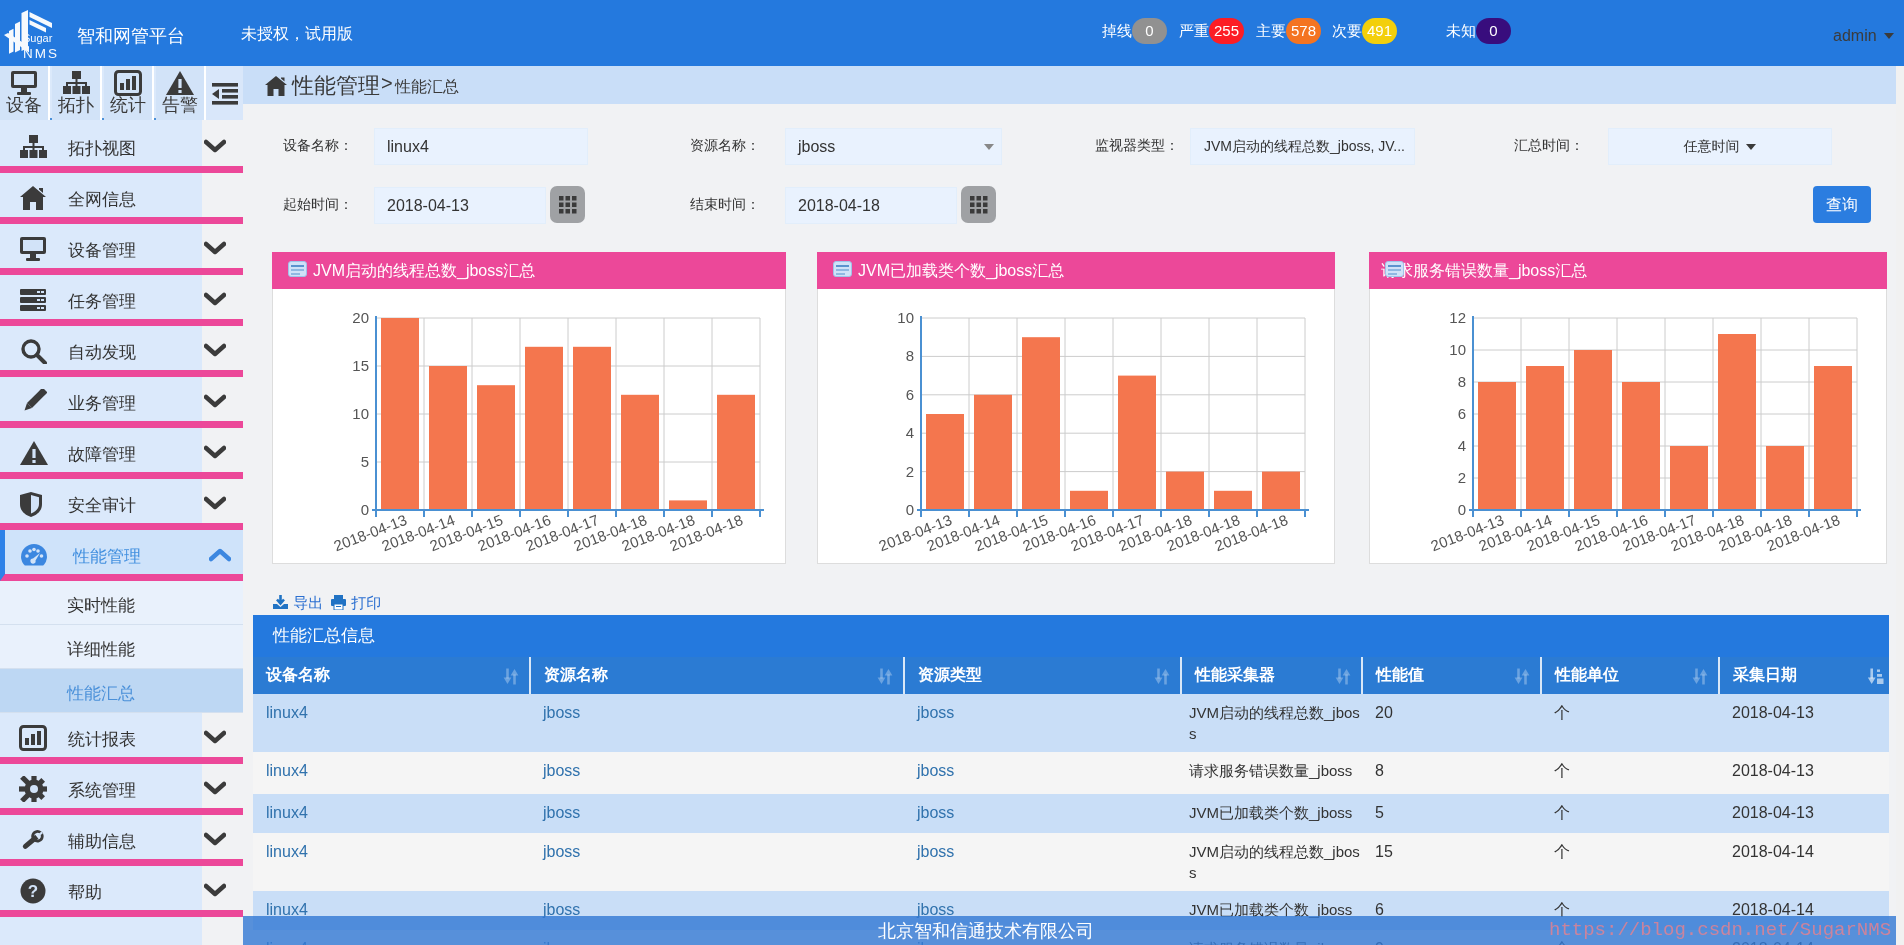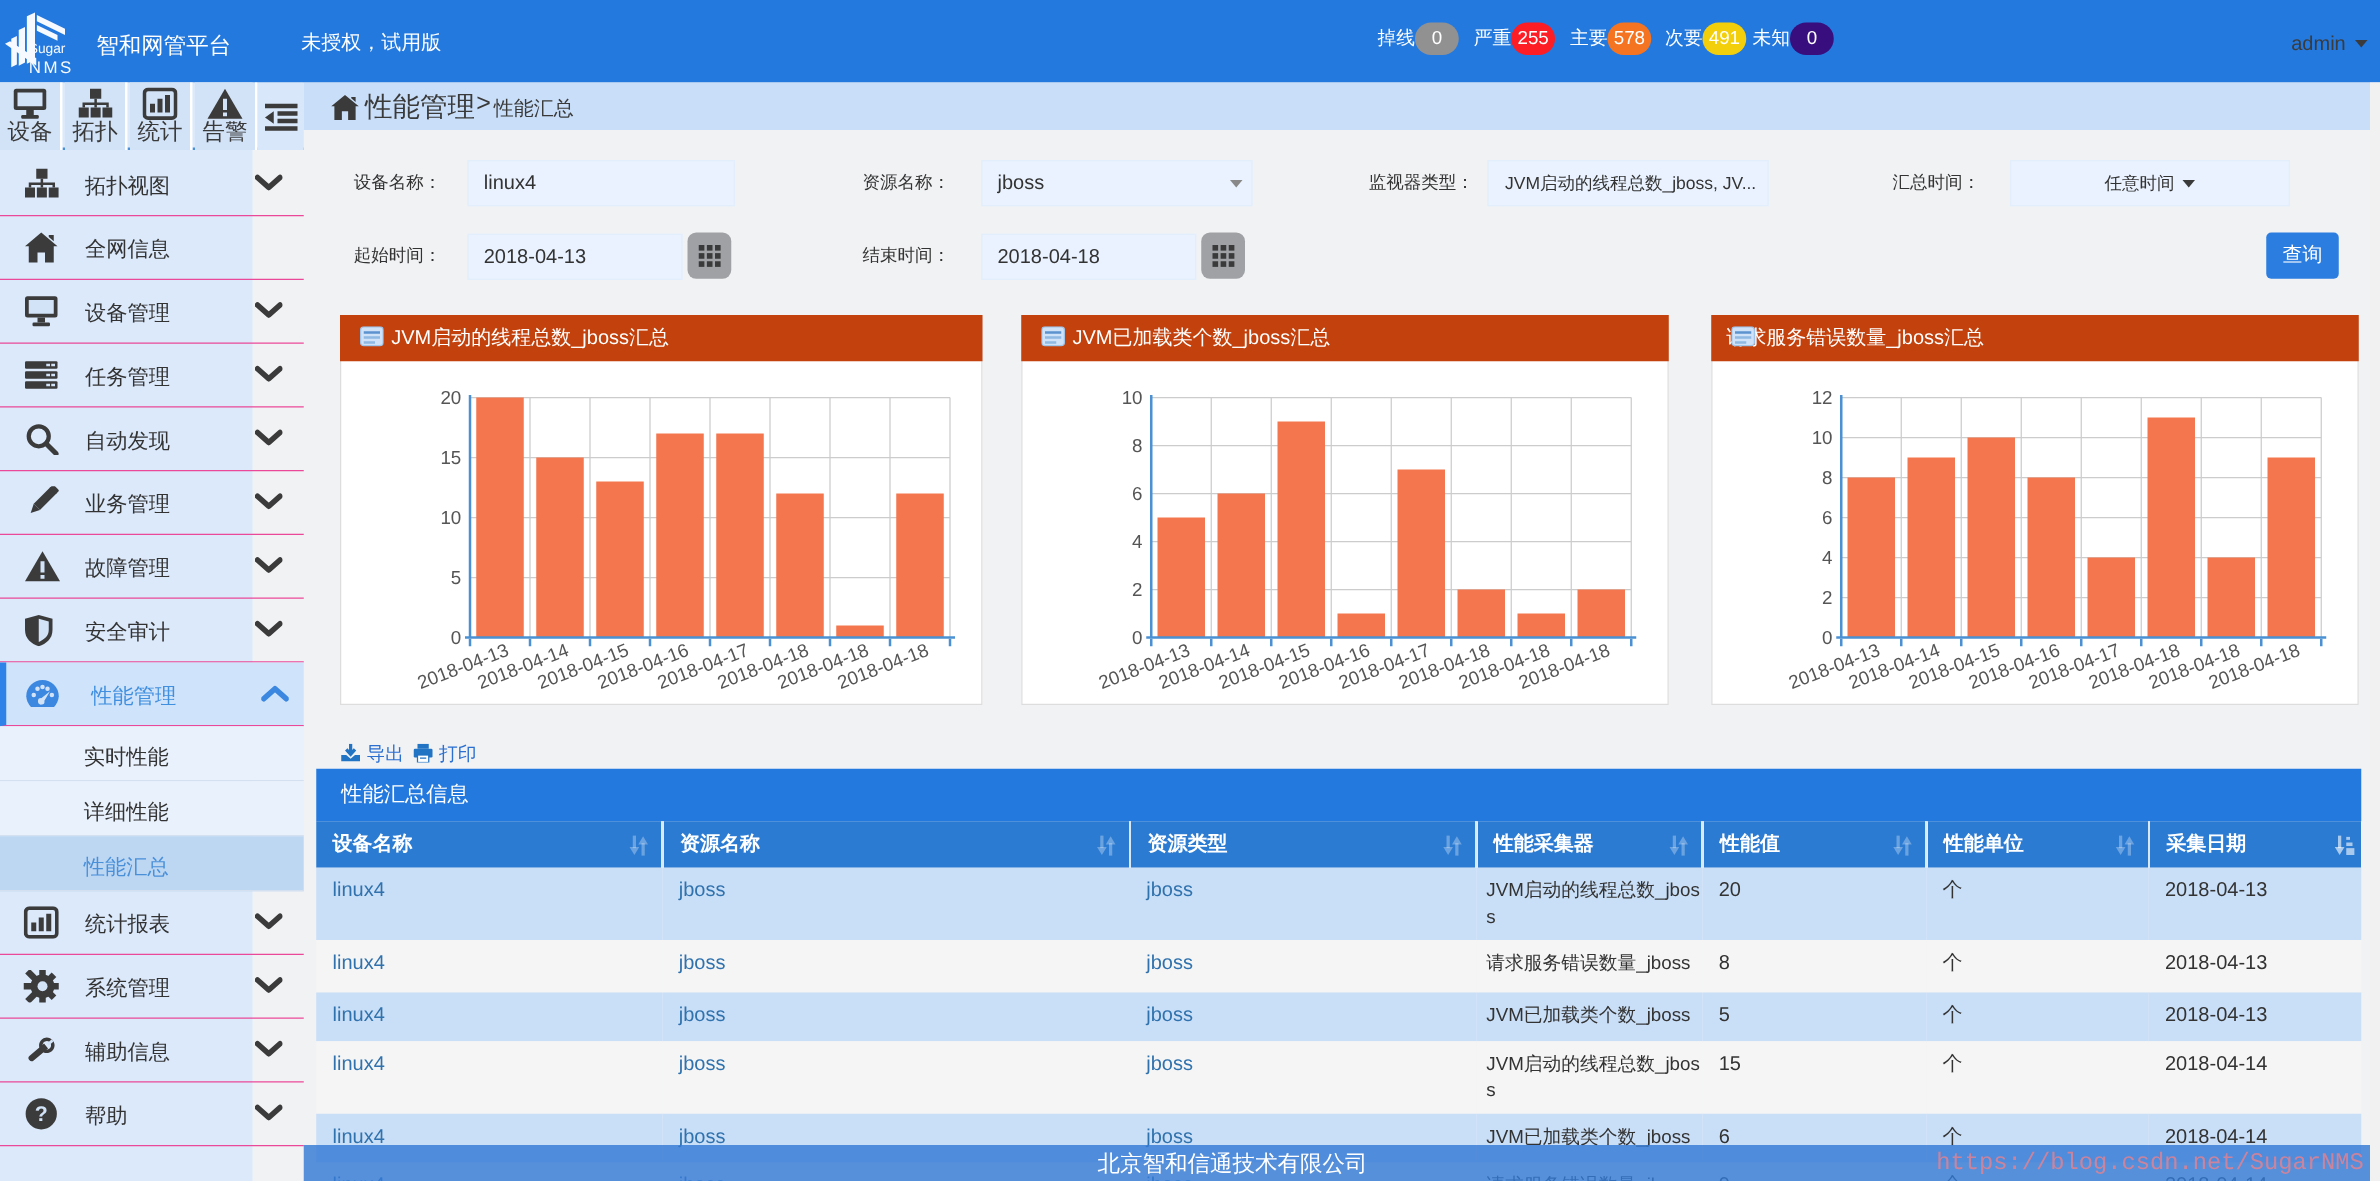--- a/index.html
+++ b/index.html
@@ -17,21 +17,21 @@
 .badge { display:inline-block; vertical-align:top; min-width:35px; height:26px; line-height:26px; border-radius:13px; color:#fff; text-align:center; font-size:15px; padding:0 5px; margin-left:0; }
 
 
 #sidebar { position:absolute; left:0; top:66px; width:202px; height:879px; background:#dbe9fb; }
 #toolbar { position:absolute; left:0; top:0; width:243px; height:54px; border-bottom:2px solid #4a90d9; }
 .tcell { position:absolute; top:0; width:50px; height:54px; background:#d2e3f8; border-right:2px solid #fff; text-align:center; }
 .tcell .tlab { font-size:18px; color:#3a3a3a; margin-top:-3px; }
 .ticon { margin-top:4px; height:26px; }
 #collapsebtn { position:absolute; left:206px; top:0; width:37px; height:54px; background:#d9e7fa; text-align:center; padding-top:16px; }
 .menu { position:absolute; left:0; top:56px; width:243px; }
-.mitem { position:relative; width:243px; height:51px; border-bottom:1px solid #ec4899; }
+.mitem { position:relative; width:243px; height:51px; border-bottom:7px solid #ec4899; }
 .mitem .micon { position:absolute; left:19px; top:12px; width:27px; height:27px; }
 .mitem .mtext { position:absolute; left:68px; top:15px; font-size:17px; color:#333; }
 .mitem .mchev { position:absolute; left:204px; top:17px; }
 .mitem.active { background:#cfe3fa; border-left:5px solid #2e82e8; }
 .mitem.active .mtext { color:#418fdf; }
 .mitem.active .micon { left:14px; }
 .sub { position:relative; width:243px; height:44px; background:#e9f1fc; border-bottom:1px solid #d4e0ef; }
 .sub .stext { position:absolute; left:67px; top:13px; font-size:17px; color:#333; }
 .sub.sel { background:#bdd7f3; }
 .sub.sel .stext { color:#4a90d9; }
@@ -43,21 +43,21 @@
 
 
 .flabel { position:absolute; font-size:14px; color:#333; }
 .finput { position:absolute; height:37px; background:#e9f2fe; border:1px solid #e2eefb; font-size:16px; color:#333; line-height:35px; padding-left:12px; white-space:nowrap; overflow:hidden; }
 .fsel-caret { position:absolute; width:0; height:0; border-left:5px solid transparent; border-right:5px solid transparent; border-top:6px solid #888; }
 .calbtn { position:absolute; width:35px; height:37px; background:#9fa1a4; border-radius:7px; }
 #querybtn { position:absolute; left:1813px; top:186px; width:58px; height:37px; background:#2b7de0; border-radius:4px; color:#fff; font-size:16px; text-align:center; line-height:37px; }
 
 
 .card { position:absolute; top:252px; background:#fff; border:1px solid #ddd; }
-.chead { position:absolute; left:-1px; top:-1px; height:37px; background:#c2410c; color:#fff; font-size:16px; line-height:37px; padding-left:41px; }
+.chead { position:absolute; left:-1px; top:-1px; height:37px; background:#ec4899; color:#fff; font-size:16px; line-height:37px; padding-left:41px; }
 .chead svg { position:absolute; left:16px; top:9px; }
 
 
 .explink { position:absolute; top:594px; color:#2b6fd0; font-size:15px; }
 
 
 #panel { position:absolute; left:253px; top:615px; width:1636px; }
 #phead { height:42px; background:#2479de; color:#fff; font-size:17px; line-height:42px; padding-left:20px; }
 table { border-collapse:collapse; table-layout:fixed; width:1636px; }
 th { background:#2b7bd3; color:#fff; font-size:16px; text-align:left; height:37px; padding:0 0 0 13px; border-left:2px solid #d9e7f7; position:relative; font-weight:bold; }
@@ -91,21 +91,21 @@
       <text x="23" y="40" font-size="11" font-family="Liberation Sans" fill="#fff">Sugar</text>
       <text x="23" y="56" font-size="13.5" font-family="Liberation Sans" letter-spacing="2" fill="#fff">NMS</text>
     </g>
   </svg>
   <div id="brand">智和网管平台</div>
   <div id="trial">未授权，试用版</div>
   <div class="bgroup" style="left:1102px;"><span class="blabel">掉线</span><span class="badge" style="background:#919191;">0</span></div>
   <div class="bgroup" style="left:1179px;"><span class="blabel">严重</span><span class="badge" style="background:#fc1d25;">255</span></div>
   <div class="bgroup" style="left:1256px;"><span class="blabel">主要</span><span class="badge" style="background:#f47421;">578</span></div>
   <div class="bgroup" style="left:1332px;"><span class="blabel">次要</span><span class="badge" style="background:#f3cf0b;">491</span></div>
-  <div class="bgroup" style="left:1402px;text-decoration:underline;"><span class="blabel">未知</span><span class="badge" style="background:#380d7d;">0</span></div>
+  <div class="bgroup" style="left:1446px;text-decoration:underline;"><span class="blabel">未知</span><span class="badge" style="background:#380d7d;">0</span></div>
   <div id="admin">admin<span class="caret"></span></div>
 </div>
 
 <div id="sidebar">
   <div id="toolbar">
     <div class="tcell" style="left:0;">
         <div class="ticon"><svg width="28" height="26" viewBox="0 0 28 26">
             <rect x="1" y="1" width="26" height="17" rx="2" fill="#3b3b3b"></rect>
             <rect x="4" y="4" width="20" height="11" fill="#d2e3f8"></rect>
             <rect x="11" y="18" width="6" height="4" fill="#3b3b3b"></rect>

